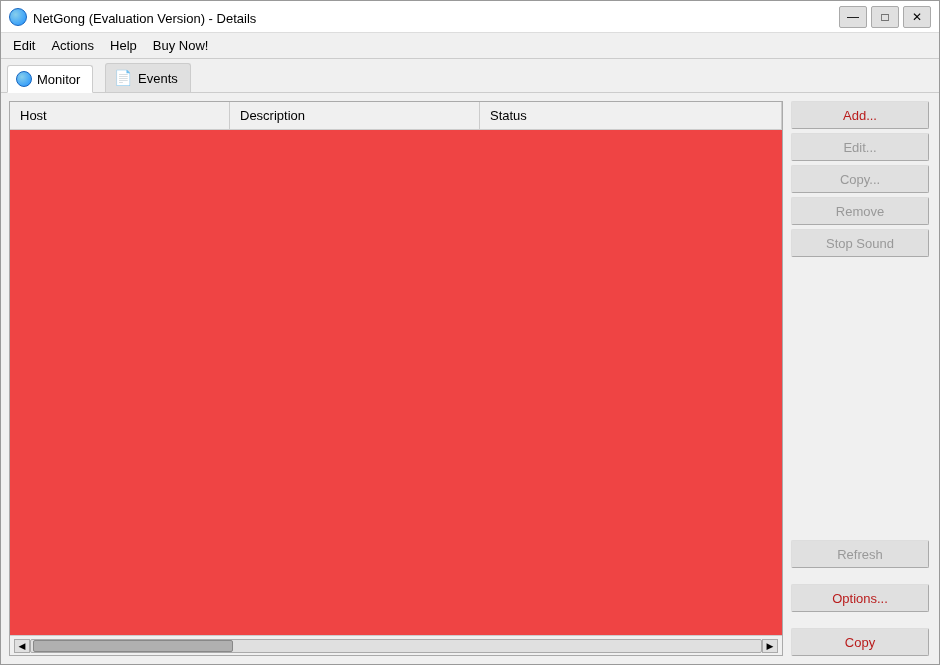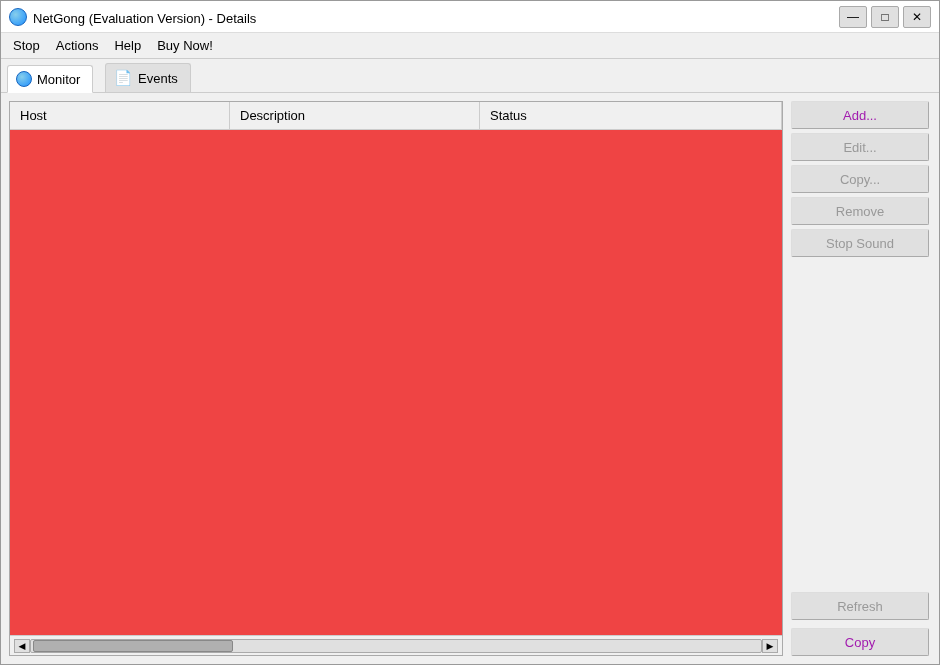--- a/index.html
+++ b/index.html
@@ -217,41 +217,41 @@
 
     .win-button {
       width: 138px;
       height: 28px;
       background: #e0e0e0;
       border: 1px solid #aaa;
       border-top-color: #ddd;
       border-left-color: #ddd;
       cursor: pointer;
       font-size: 13px;
-      color: #a21caf;
+      color: #b91c1c;
       display: flex;
       align-items: center;
       justify-content: center;
       border-radius: 2px;
       text-align: center;
     }
 
     .win-button.disabled {
       color: #999;
       cursor: default;
     }
 
     .spacer {
       flex: 1;
     }
 
     .bottom-buttons {
       display: flex;
       flex-direction: column;
-      gap: 8px;
+      gap: 16px;
     }
 
     
     .globe-icon {
       width: 18px;
       height: 18px;
       border-radius: 50%;
       background: radial-gradient(circle at 35% 35%, #87ceeb, #1e90ff);
       border: 1px solid #1565c0;
       display: inline-block;
@@ -275,21 +275,21 @@
       <span class="title-bar-text">NetGong (Evaluation Version) - Details</span>
     </div>
     <div class="title-bar-controls">
       <button class="title-bar-btn">—</button>
       <button class="title-bar-btn">□</button>
       <button class="title-bar-btn close-btn">✕</button>
     </div>
   </div>
 
   <div class="menu-bar">
-    <div class="menu-item">Stop</div>
+    <div class="menu-item">Edit</div>
     <div class="menu-item">Actions</div>
     <div class="menu-item">Help</div>
     <div class="menu-item">Buy Now!</div>
   </div>
 
   <div class="tabs-bar">
     <div class="tab active">
       <span class="globe-icon" style="width:16px;height:16px;"></span>
       <span>Monitor</span>
     </div>
@@ -321,18 +321,19 @@
 
     <div class="button-panel">
       <button class="win-button">Add...</button>
       <button class="win-button disabled">Edit...</button>
       <button class="win-button disabled">Copy...</button>
       <button class="win-button disabled">Remove</button>
       <button class="win-button disabled">Stop Sound</button>
       <div class="spacer"></div>
       <div class="bottom-buttons">
         <button class="win-button disabled">Refresh</button>
+        <button class="win-button">Options...</button>
         <button class="win-button">Copy</button>
       </div>
     </div>
 
   </div>
 </div>
 
 </body></html>

